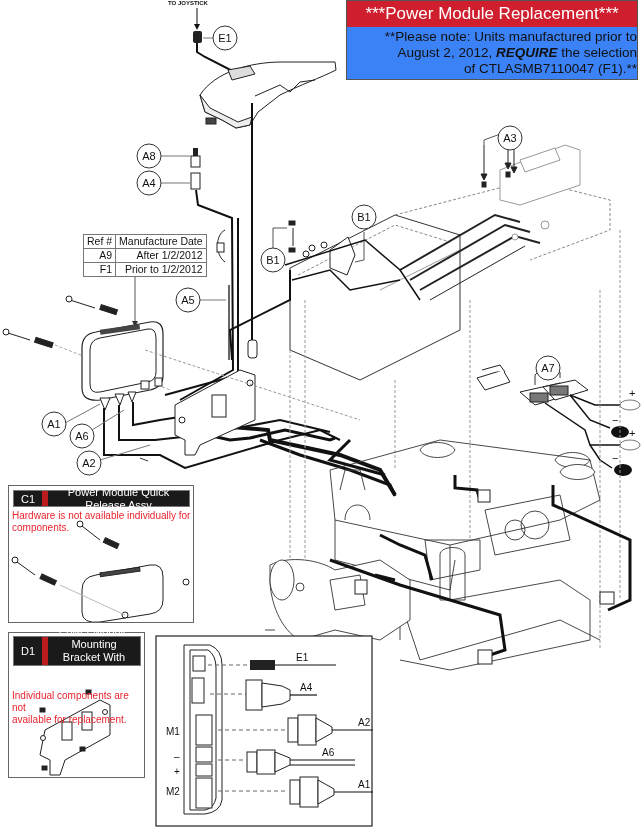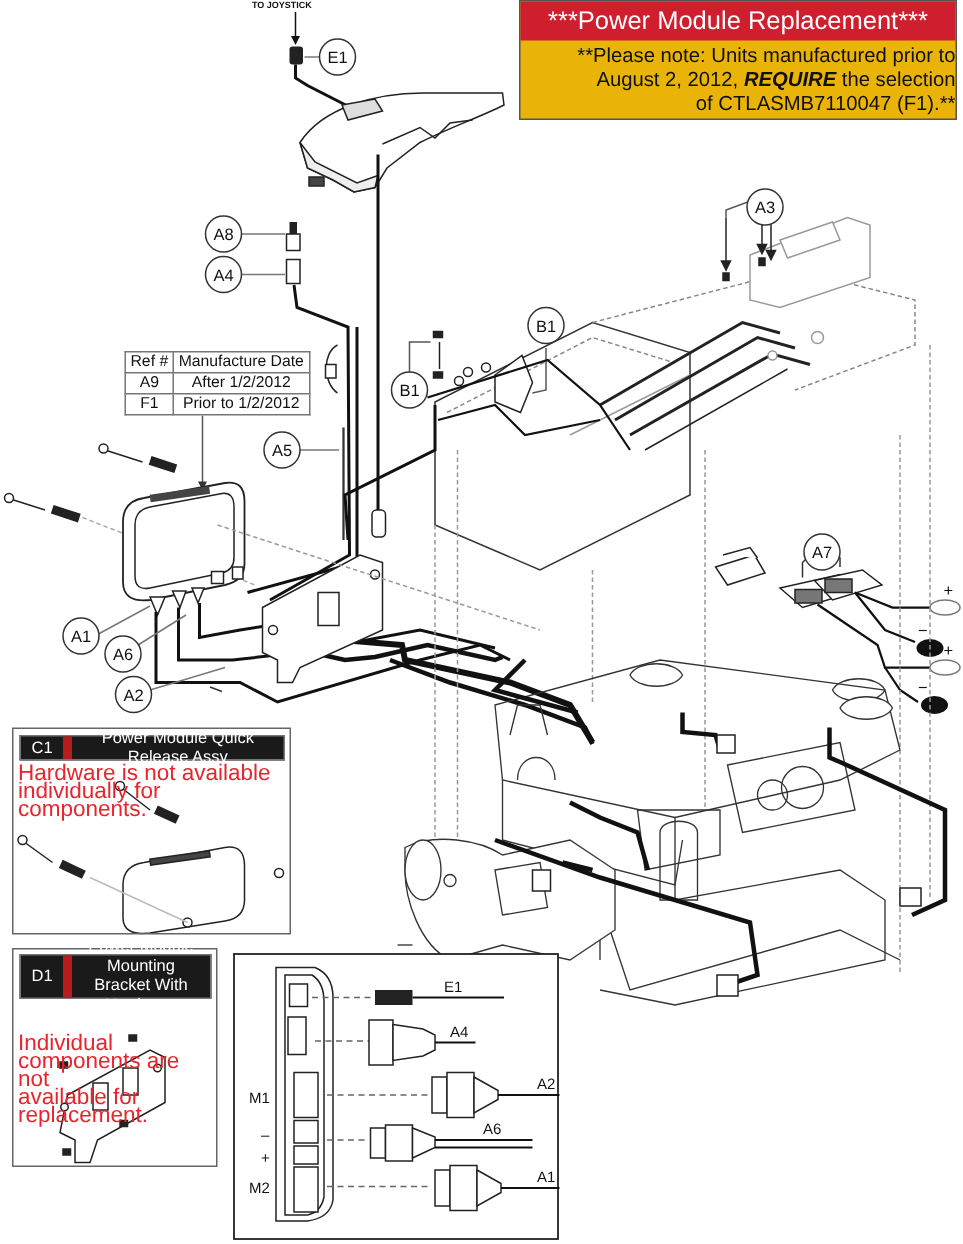--- a/index.html
+++ b/index.html
@@ -6,40 +6,40 @@
   body { width:642px; height:829px; position:relative; overflow:hidden;
          font-family:"Liberation Sans", sans-serif; color:#111; }
   #diagram { position:absolute; left:0; top:0; width:642px; height:829px; }
   .callout-text { font-family:"Liberation Sans", sans-serif; font-size:11px; fill:#111; }
   .small-label { font-family:"Liberation Sans", sans-serif; font-size:6px; font-weight:bold; fill:#111; }
   .pm-label { font-family:"Liberation Sans", sans-serif; font-size:10px; fill:#111; }
   .sign { font-family:"Liberation Sans", sans-serif; font-size:11px; fill:#111; }
 
   
   .notice { position:absolute; left:346px; top:0; width:292px; height:80px;
-            border:1px solid #555; background:#eab308; box-sizing:border-box; }
+            border:1px solid #555; background:#3b82f6; box-sizing:border-box; }
   .notice-title { background:#cf1f2e; color:#fff; font-size:17px; text-align:center;
                   height:26px; line-height:26px; white-space:nowrap; }
   .notice-body { font-size:13.5px; line-height:16px; text-align:right; padding-top:2px; color:#111; }
   .notice-body b { font-style:italic; }
 
   
   .ref-table { position:absolute; left:83px; top:234px; border-collapse:collapse;
                font-size:10.5px; background:#fff; }
   .ref-table td { border:1px solid #777; padding:0 3px; height:13px; line-height:13px;
-                  text-align:center; white-space:nowrap; }
+                  text-align:right; white-space:nowrap; }
 
   
   .inset { position:absolute; border:1px solid #666; background:#fff; box-sizing:border-box; }
   .inset-head { position:absolute; background:#1a1a1a; color:#fff; border:1px solid #777;
                 box-sizing:border-box; display:flex; align-items:center; }
   .inset-head .code { padding:0 7px; border-right:6px solid #b91c1c; height:100%;
                       display:flex; align-items:center; font-size:11px; }
   .inset-head .title { padding:0 6px; font-size:11px; line-height:13px; text-align:center; }
-  .inset-note { position:absolute; color:#e8242e; font-size:15px; line-height:12px; }
+  .inset-note { position:absolute; color:#e8242e; font-size:10px; line-height:12px; }
 </style>
 </head>
 <body>
 
 <svg id="diagram" viewBox="0 0 642 829" xmlns="http://www.w3.org/2000/svg">
 
   <text class="small-label" x="168" y="5">TO JOYSTICK</text>
   <line x1="197" y1="8" x2="197" y2="26" stroke="#111" stroke-width="1"></line>
   <polygon points="194,24 200,24 197,30" fill="#111"></polygon>
 

